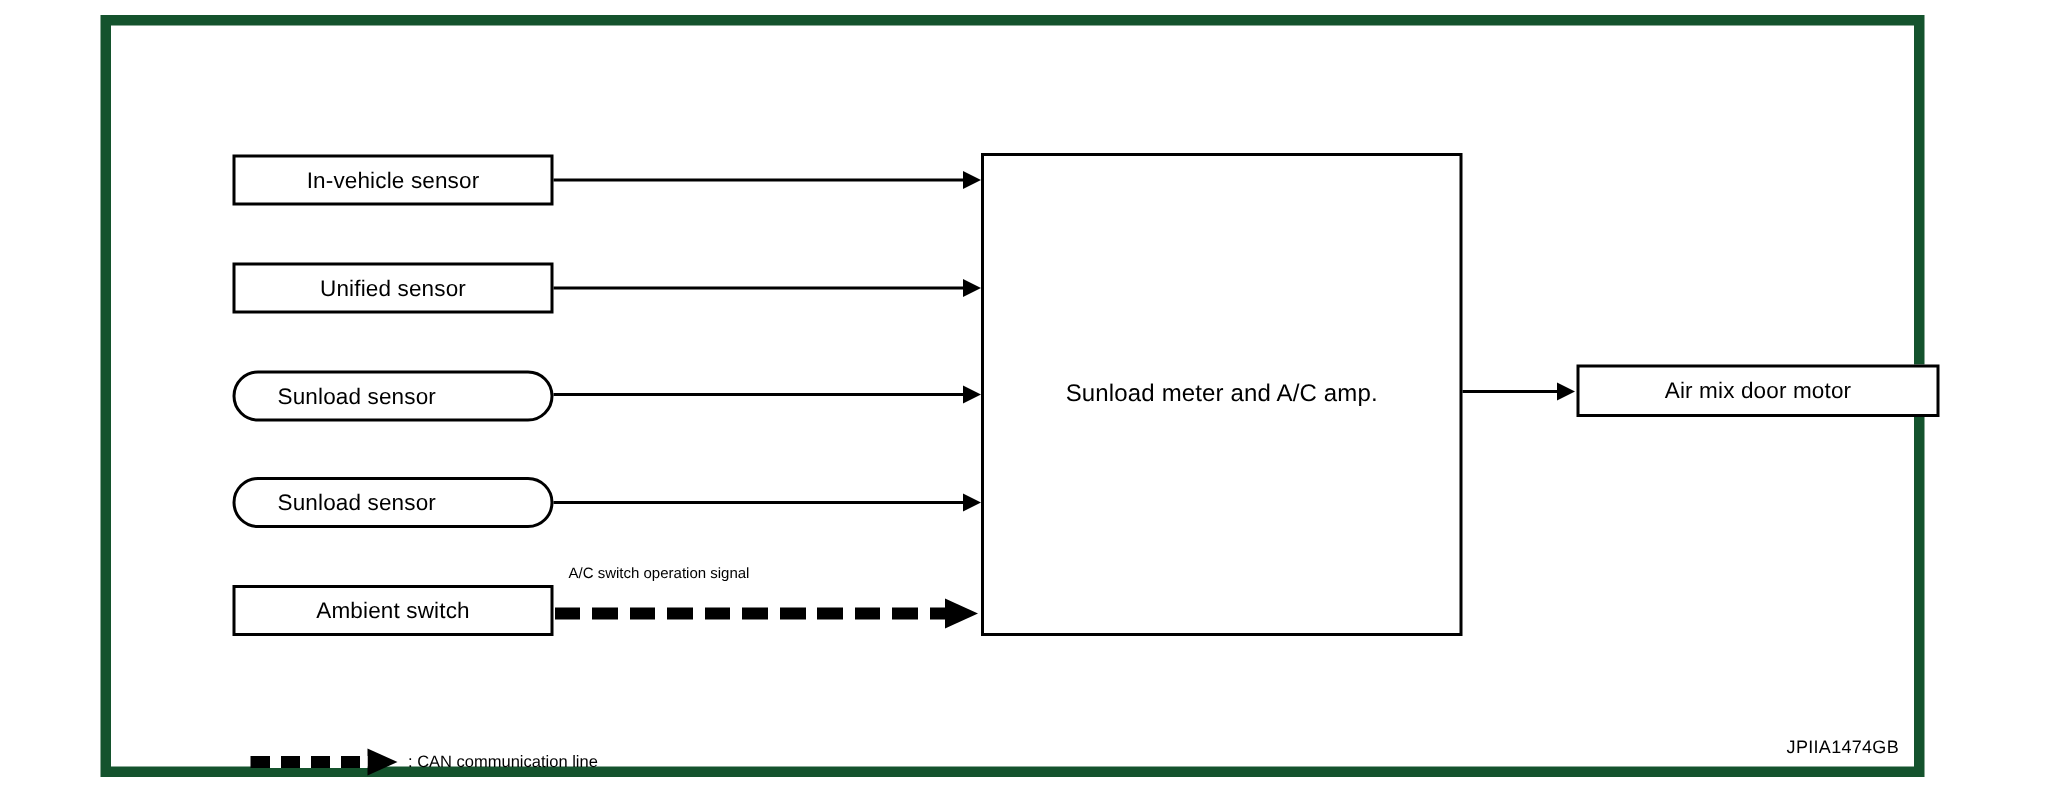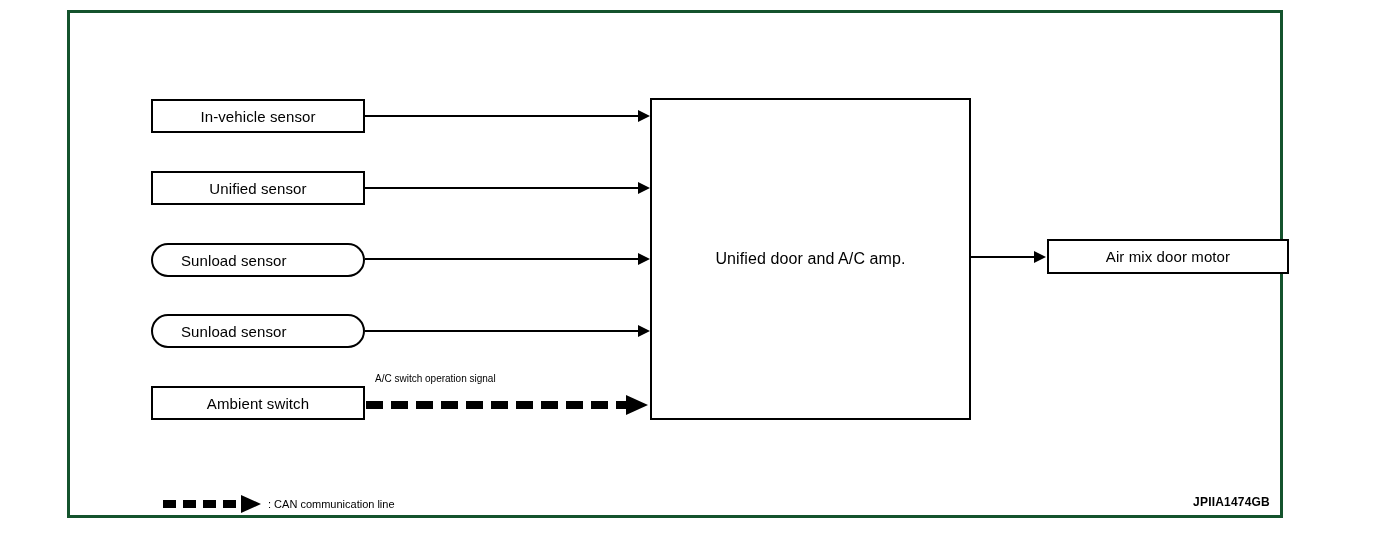--- a/index.html
+++ b/index.html
@@ -19,21 +19,21 @@
     background: #ffffff;
     overflow: hidden;
   }
   
   .figure-frame {
     position: absolute;
     left: 67px;
     top: 10px;
     width: 1216px;
     height: 508px;
-    border: 3px solid #14532d;
+    border: 7px solid #14532d;
     box-sizing: border-box;
     background: #ffffff;
   }
   
   .block {
     position: absolute;
     box-sizing: border-box;
     border: 2px solid #000000;
     background: #ffffff;
     display: flex;
@@ -147,21 +147,21 @@
     margin-left: 7px;
     white-space: nowrap;
   }
 
   
   .figure-code {
     position: absolute;
     right: 10px;
     bottom: 6px;
     font-size: 12px;
-    font-weight: bold;
+    font-weight: normal;
     letter-spacing: 0.2px;
   }
 </style>
 </head>
 <body>
 
 <div id="diagram-root">
   <div class="figure-frame">
 
     <div class="block block-in-vehicle center-text">
@@ -178,21 +178,21 @@
 
     <div class="block block-intake pad-text">
       <span>Sunload sensor</span>
     </div>
 
     <div class="block block-preset center-text">
       <span>Ambient switch</span>
     </div>
 
     <div class="block block-unified center-text">
-      <span>Unified door and A/C amp.</span>
+      <span>Sunload meter and A/C amp.</span>
     </div>
 
     <div class="block block-airmix center-text">
       <span>Air mix door motor</span>
     </div>
 
     <div class="conn-line line-1"></div>
     <div class="arrow-head head-1"></div>
 
     <div class="conn-line line-2"></div>

